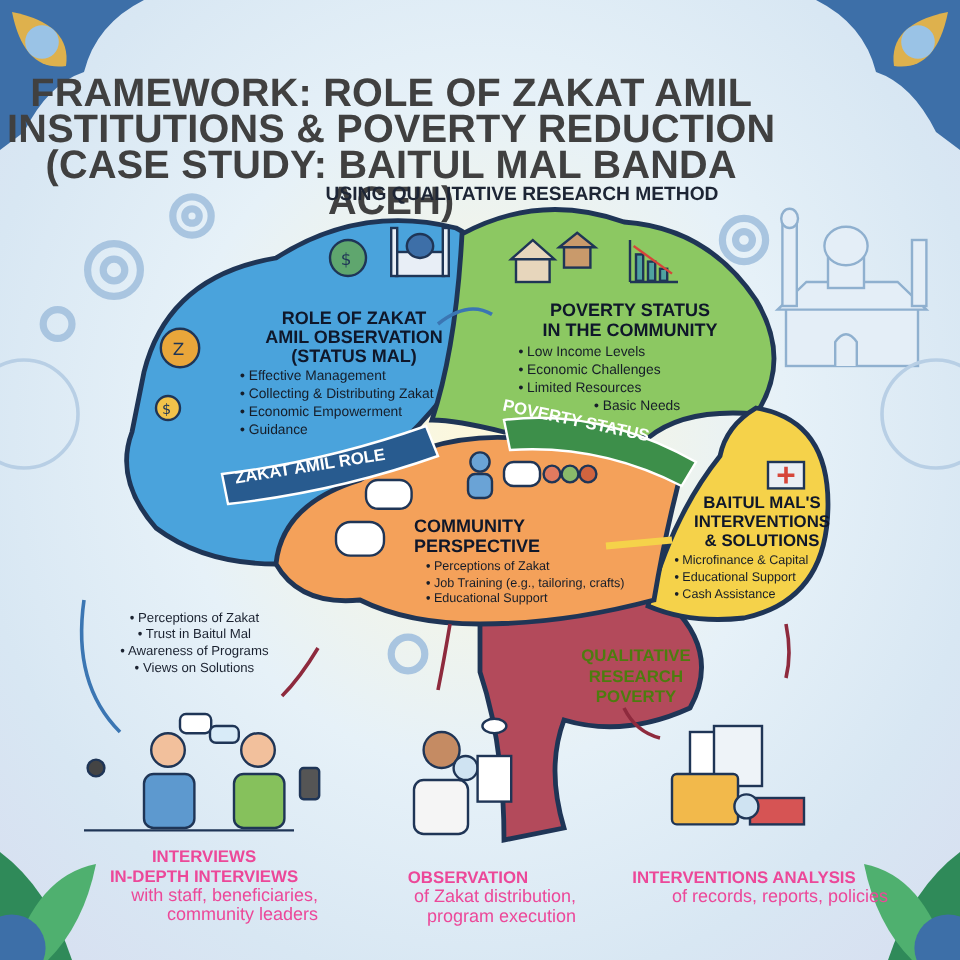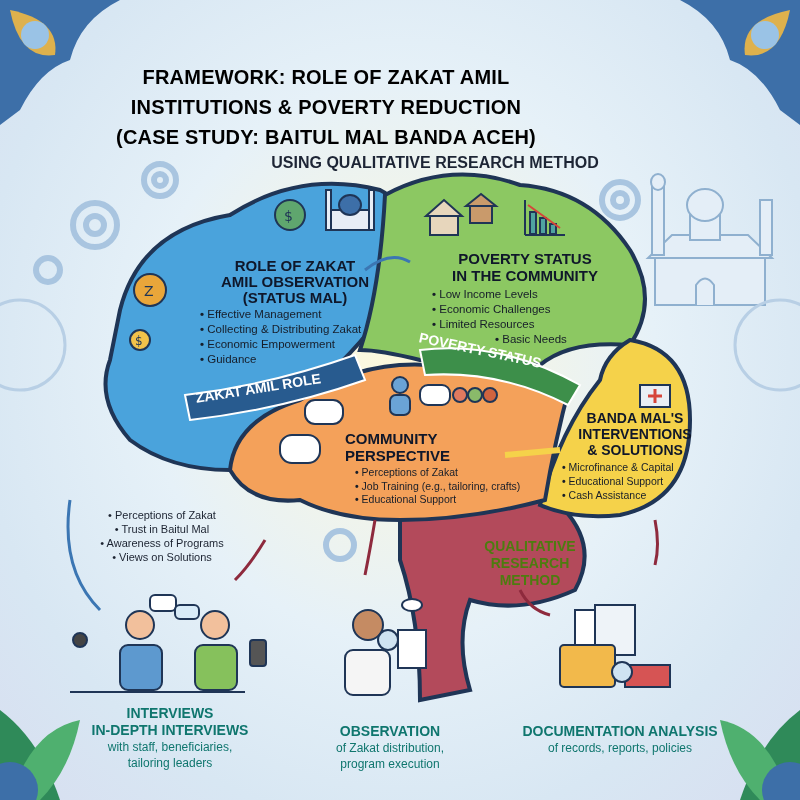--- a/index.html
+++ b/index.html
@@ -7,37 +7,37 @@
     width:800px; height:800px; overflow:hidden; position:relative;
     font-family: "DejaVu Sans", sans-serif;
     background: radial-gradient(ellipse at 50% 45%, #fdf8dc 0%, #e6f1f8 45%, #d8e7f3 75%, #d7def0 100%);
     color:#1b2230;
   }
   .abs { position:absolute; }
   .corner { position:absolute; width:130px; height:130px; }
   .title {
     position:absolute; left:0; width:652px; top:62px; text-align:center;
     font-family:"Liberation Sans", sans-serif; font-weight:bold;
-    font-size:20px; line-height:30px; color:#000000; letter-spacing:0.2px;
+    font-size:33px; line-height:30px; color:#404040; letter-spacing:0.2px;
   }
   .subtitle {
     position:absolute; left:0; width:800px; top:154px; text-align:center;
     font-family:"Liberation Sans", sans-serif; font-weight:bold; font-size:16px; color:#1d2535;margin-left:35px;
   }
   svg.brain { position:absolute; left:0; top:0; }
   .region-title {
     position:absolute; text-align:center;
     font-family:"Liberation Sans", sans-serif; font-weight:bold; color:#0f172a;
   }
   ul.bul { position:absolute; margin:0; padding:0; list-style:none;
     font-family:"Liberation Sans", sans-serif; font-size:11.5px; line-height:15px; color:#161d29; }
   ul.bul li::before { content:"• "; font-weight:bold; }
-  .method-label { position:absolute; text-align:center; font-family:"Liberation Sans", sans-serif; color:#0f766e; }
+  .method-label { position:absolute; text-align:center; font-family:"Liberation Sans", sans-serif; color:#ec4899; }
   .method-label .h { font-weight:bold; font-size:14px; line-height:17px; }
-  .method-label .d { font-size:12px; line-height:16px; }
+  .method-label .d { font-size:15px; line-height:16px;text-align:right; }
 </style>
 </head>
 <body>
 
 <svg class="corner" style="left:0;top:0" viewBox="0 0 130 130">
   <path d="M0 0 H120 Q80 20 70 60 Q40 70 20 110 L0 125 Z" fill="#3d6fa8"></path>
   <path d="M10 10 Q60 20 55 55 Q20 60 10 10Z" fill="#f0b842" opacity="0.9"></path>
   <circle cx="35" cy="35" r="14" fill="#9ac3e6"></circle>
 </svg>
 <svg class="corner" style="right:0;top:0" viewBox="0 0 130 130">
@@ -208,21 +208,21 @@
 </div>
 <ul class="bul" style="left:432px;top:287px;">
   <li>Low Income Levels</li>
   <li>Economic Challenges</li>
   <li>Limited Resources</li>
   <li style="padding-left:63px;">Basic Needs</li>
 </ul>
 <div class="abs" style="left:418px;top:342px;font-family:'Liberation Sans',sans-serif;font-weight:bold;font-size:14px;color:#fff;transform:rotate(12deg);">POVERTY STATUS</div>
 
 <div class="region-title" style="left:565px;top:410px;width:140px;font-size:14px;line-height:16px;">
-  <div>BANDA MAL'S</div>
+  <div>BAITUL MAL'S</div>
   <div>INTERVENTIONS</div>
   <div>&amp; SOLUTIONS</div>
 </div>
 <ul class="bul" style="left:562px;top:460px;font-size:10.5px;line-height:14px;">
   <li>Microfinance &amp; Capital</li>
   <li>Educational Support</li>
   <li>Cash Assistance</li>
 </ul>
 
 <div class="region-title" style="left:345px;top:430px;width:150px;font-size:15px;line-height:17px;text-align:left;">
@@ -231,37 +231,37 @@
 </div>
 <ul class="bul" style="left:355px;top:466px;font-size:10.5px;line-height:13.5px;">
   <li>Perceptions of Zakat</li>
   <li>Job Training (e.g., tailoring, crafts)</li>
   <li>Educational Support</li>
 </ul>
 
 <div class="region-title" style="left:460px;top:538px;width:140px;font-size:14px;line-height:17px;color:#4d7c0f;">
   <div>QUALITATIVE</div>
   <div>RESEARCH</div>
-  <div>METHOD</div>
+  <div>POVERTY</div>
 </div>
 
 <div class="abs" style="left:82px;top:508px;width:160px;text-align:center;font-family:'Liberation Sans',sans-serif;font-size:11px;line-height:14px;">
   <div>• <span>Perceptions of Zakat</span></div>
   <div>• <span>Trust in Baitul Mal</span></div>
   <div>• <span>Awareness of Programs</span></div>
   <div>• <span>Views on Solutions</span></div>
 </div>
 
 <div class="method-label" style="left:75px;top:705px;width:190px;">
   <div class="h">INTERVIEWS</div>
   <div class="h">IN-DEPTH INTERVIEWS</div>
   <div class="d">with staff, beneficiaries,</div>
-  <div class="d">tailoring leaders</div>
+  <div class="d">community leaders</div>
 </div>
 <div class="method-label" style="left:300px;top:723px;width:180px;">
   <div class="h">OBSERVATION</div>
   <div class="d">of Zakat distribution,</div>
   <div class="d">program execution</div>
 </div>
 <div class="method-label" style="left:500px;top:723px;width:240px;">
-  <div class="h">DOCUMENTATION ANALYSIS</div>
+  <div class="h">INTERVENTIONS ANALYSIS</div>
   <div class="d">of records, reports, policies</div>
 </div>
 
 </body></html>

